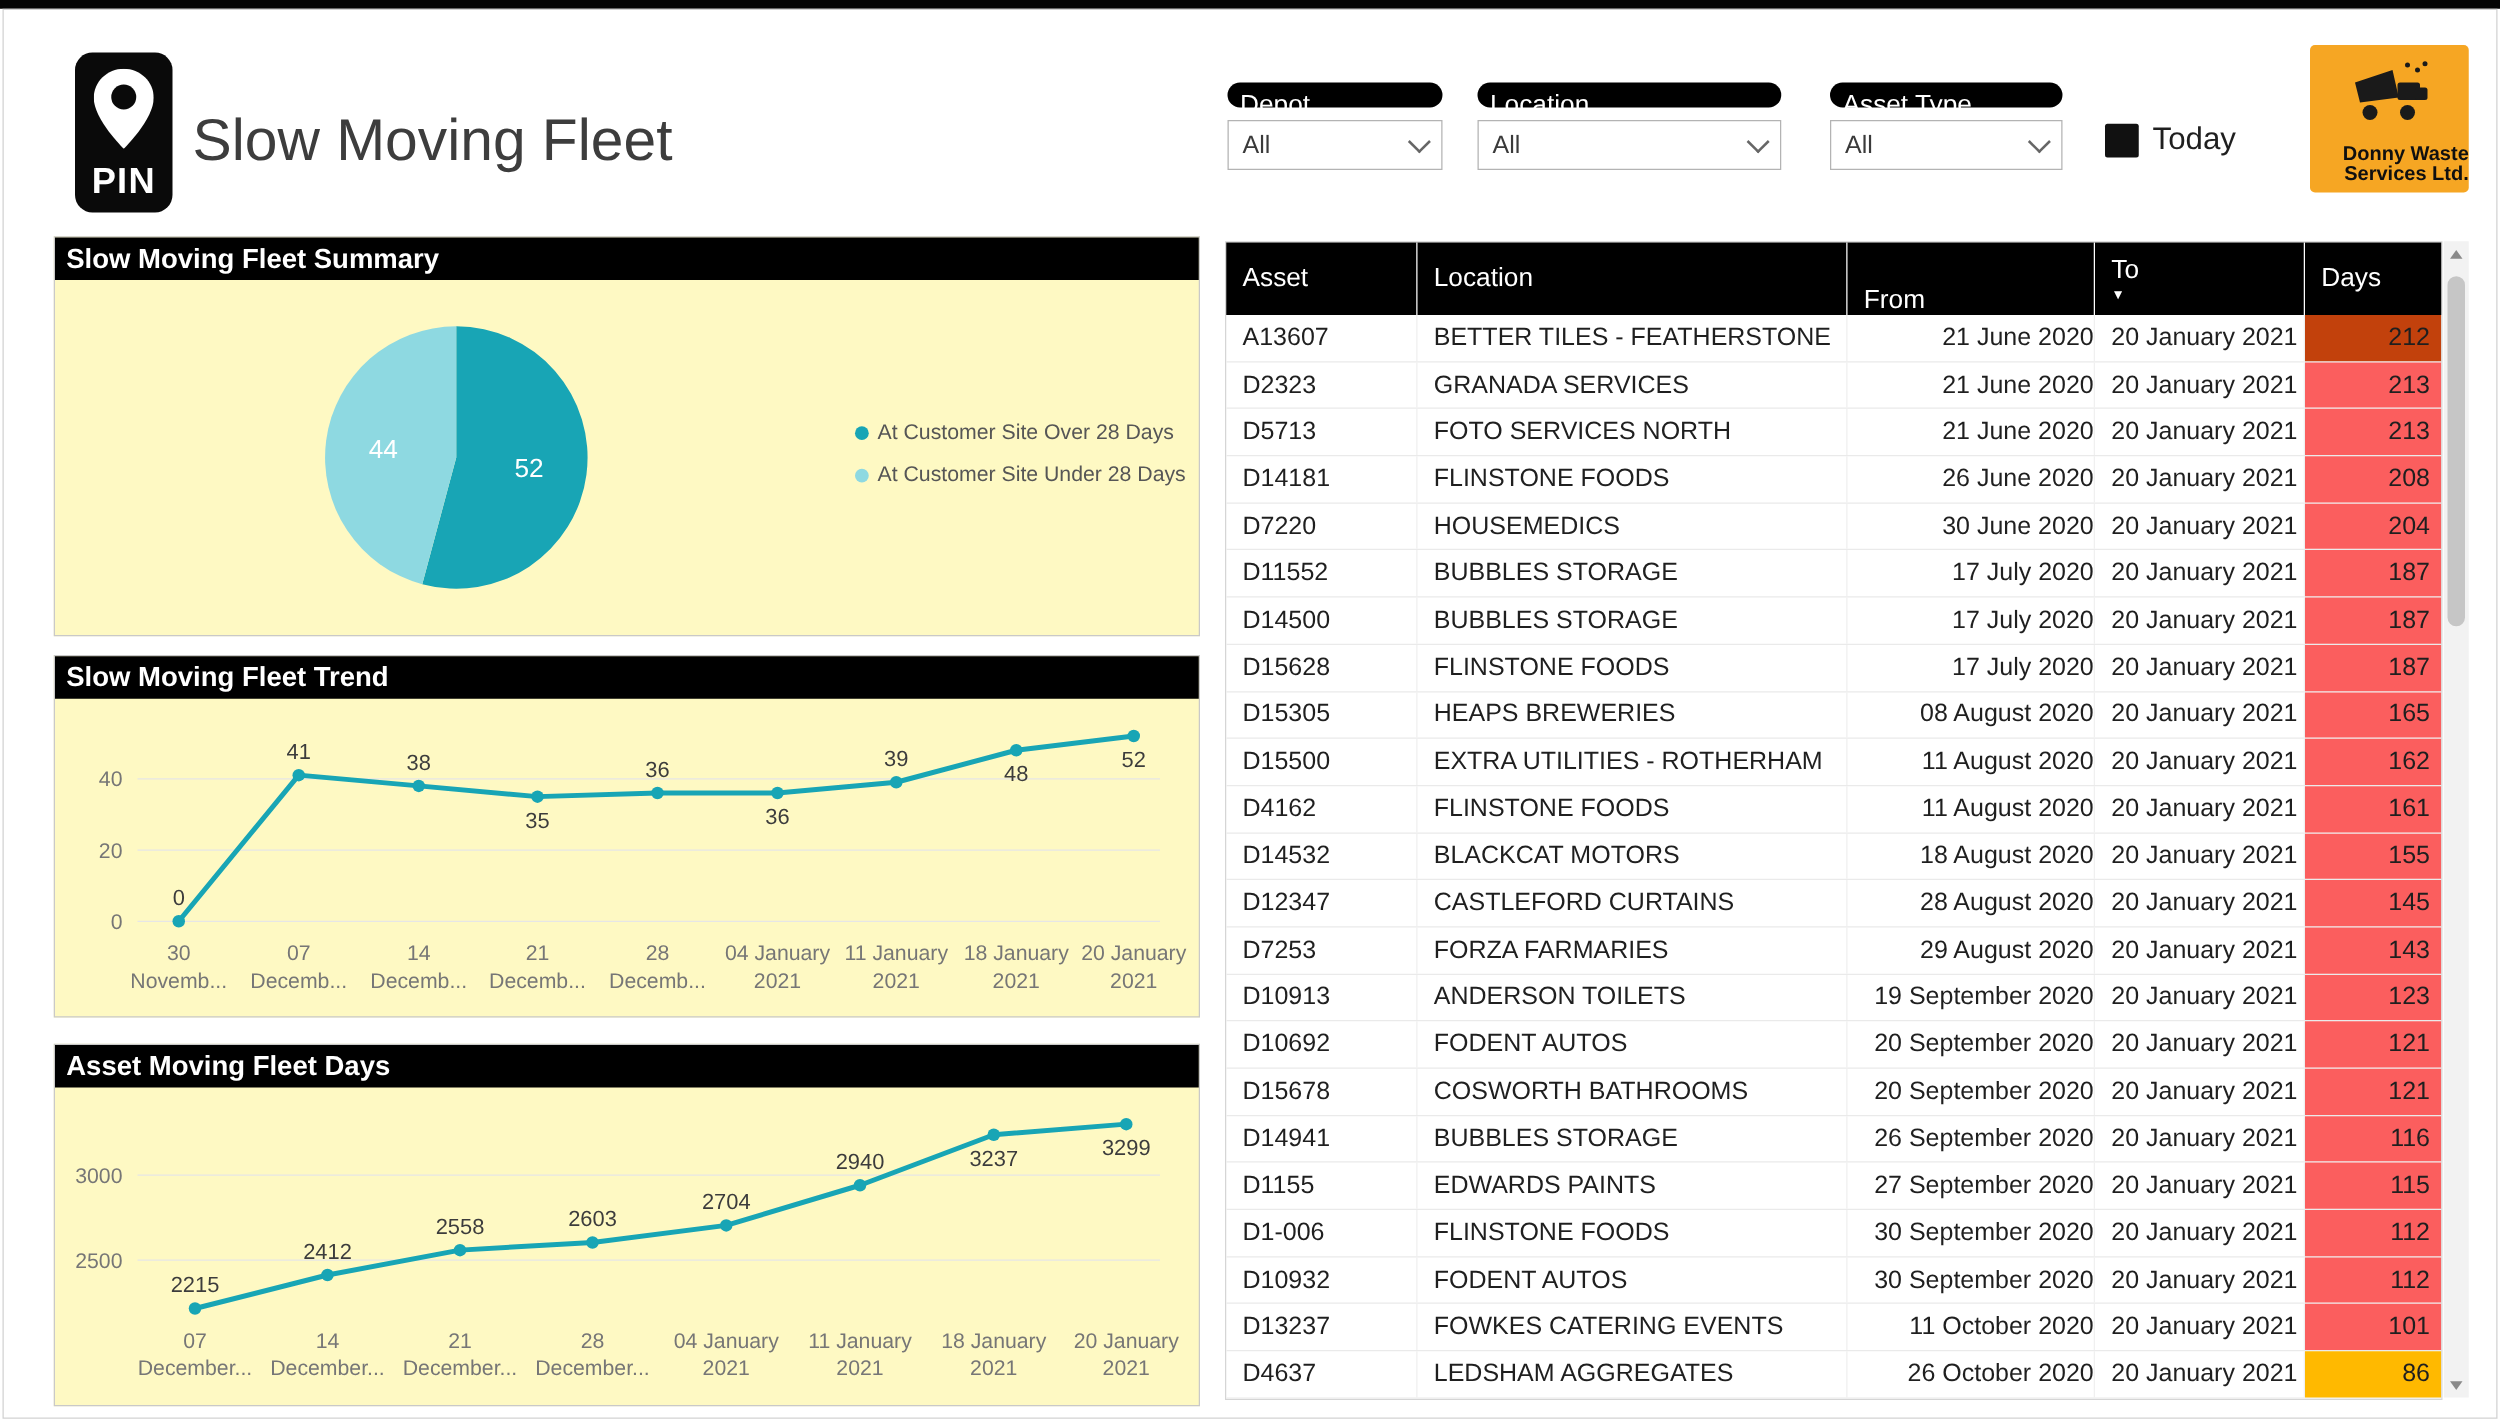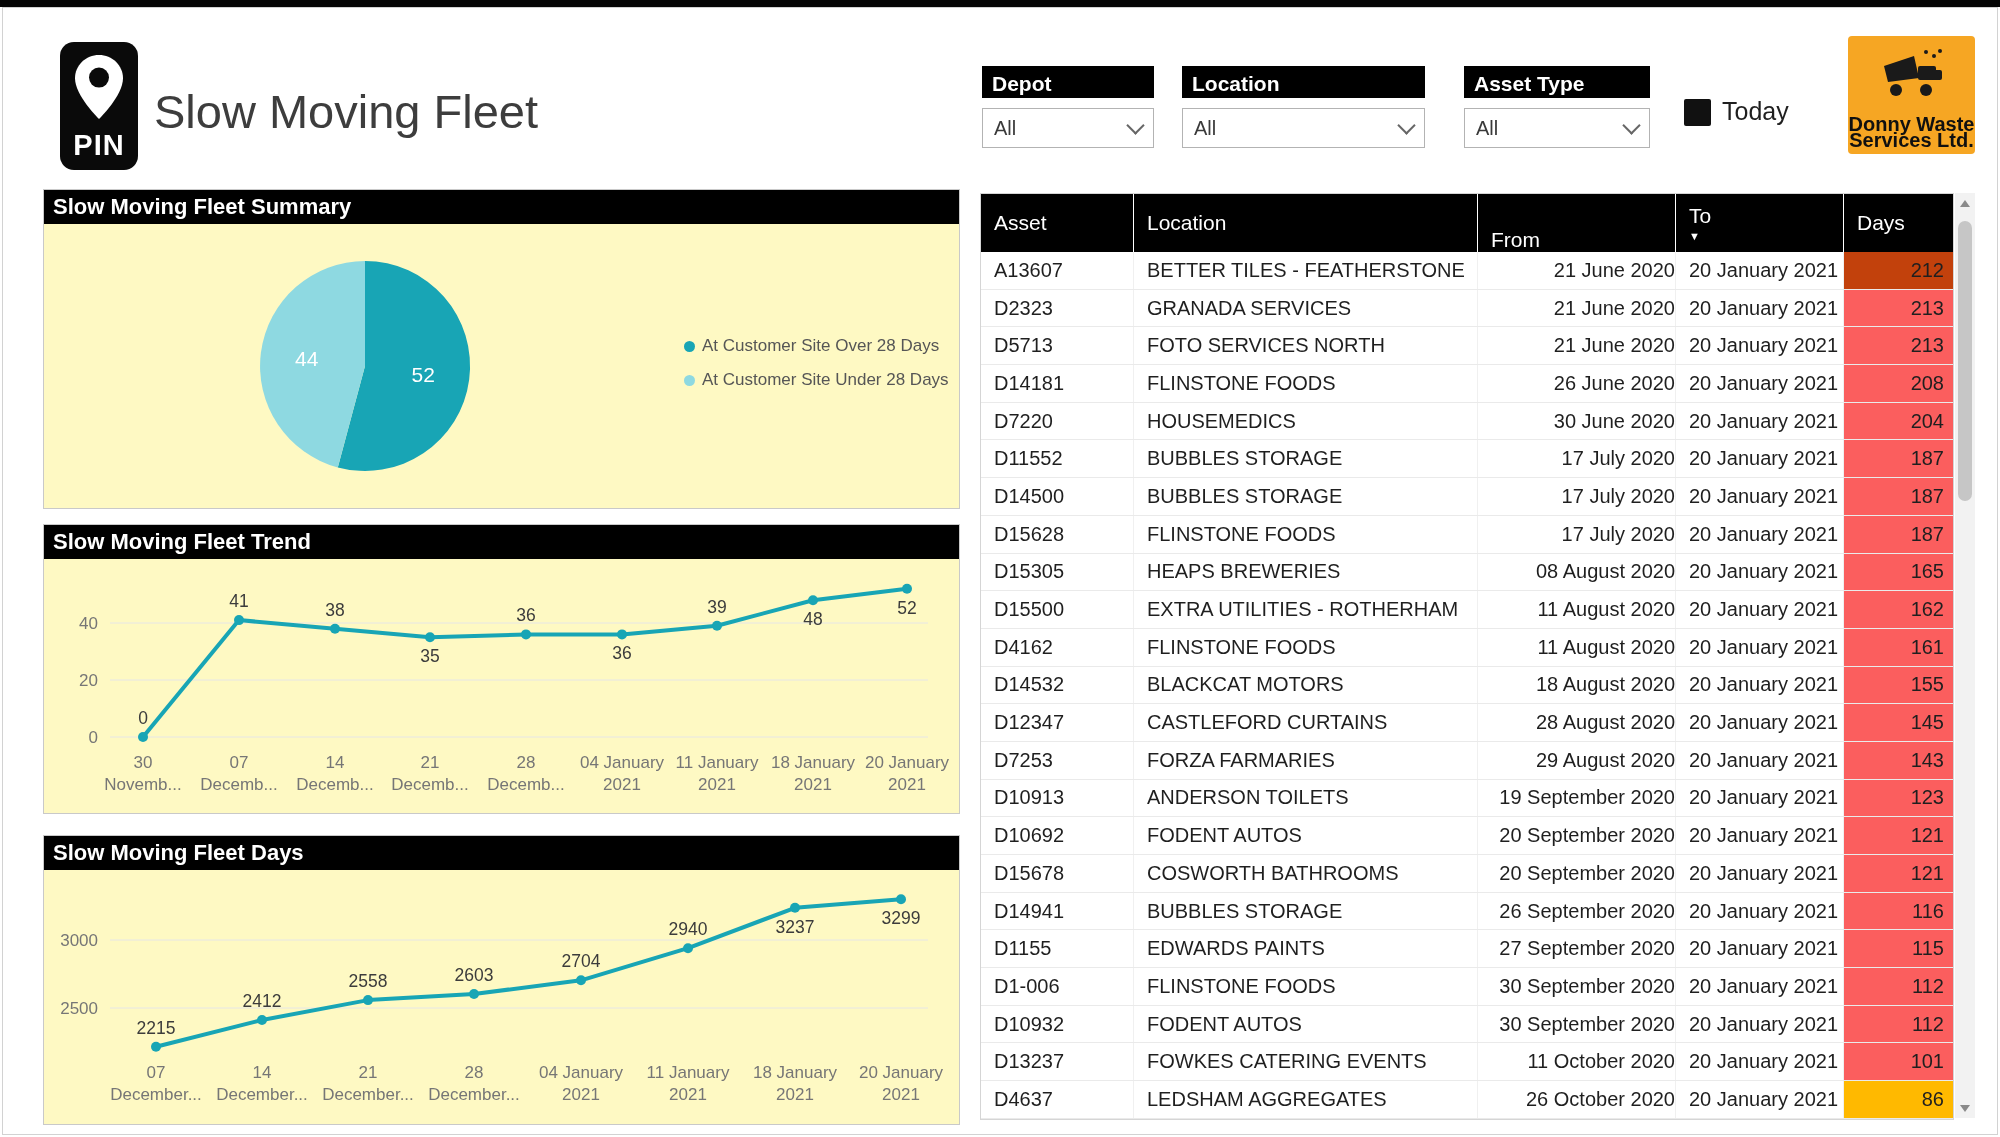--- a/index.html
+++ b/index.html
@@ -10,30 +10,30 @@
   
   .pin-logo{position:absolute;left:60px;top:42px;width:78px;height:128px;background:#0a0a0a;border-radius:14px;}
   .pin-logo svg{position:absolute;top:13px;left:50%;transform:translateX(-50%);}
   .pin-text{position:absolute;bottom:8px;width:100%;text-align:center;color:#fff;font-weight:bold;font-size:29px;letter-spacing:1px;}
   .page-title{position:absolute;left:154px;top:84px;font-size:47px;color:#3d3d3d;font-weight:400;white-space:nowrap;}
 
   .filter{position:absolute;top:66px;}
   #f-depot{left:982px;width:172px;}
   #f-location{left:1182px;width:243px;}
   #f-asset{left:1464px;width:186px;}
-  .filter-label{height:32px;background:#000;color:#fff;font-size:21px;font-weight:700;line-height:36px;padding-left:10px;}
+  .filter-label{height:20px;background:#000;color:#fff;font-size:21px;font-weight:400;line-height:36px;padding-left:10px;border-radius:11px;}
   .filter-dd{margin-top:10px;height:38px;background:#fff;border:1px solid #b3b3b3;display:flex;align-items:center;justify-content:space-between;padding:0 11px;font-size:20px;color:#3a3a3a;cursor:pointer;}
   .chev{width:11px;height:11px;border-left:2px solid #666;border-bottom:2px solid #666;transform:rotate(-45deg);margin-top:-5px;}
 
   .today-check{position:absolute;left:1684px;top:99px;width:27px;height:27px;background:#111;border-radius:2px;cursor:pointer;}
   .today-label{position:absolute;left:1722px;top:97px;font-size:25px;color:#1f1f1f;}
 
   .company-logo{position:absolute;left:1848px;top:36px;width:127px;height:118px;background:#f6a623;border-radius:4px;}
   .company-logo svg{position:absolute;top:12px;left:50%;transform:translateX(-50%);}
-  .company-name{position:absolute;bottom:6px;width:100%;text-align:center;font-size:20px;font-weight:bold;color:#101010;line-height:16px;}
+  .company-name{position:absolute;bottom:6px;width:100%;text-align:right;font-size:16px;font-weight:bold;color:#101010;line-height:16px;}
 
   
   .panel{position:absolute;left:43px;width:915px;background:#fef9c3;border:1px solid #c9c9c9;}
   #summary-panel{top:189px;height:318px;}
   #trend-panel{top:524px;height:288px;}
   #days-panel{top:835px;height:288px;}
   .panel-header{height:34px;background:#000;color:#fff;font-size:22px;font-weight:600;line-height:34px;padding-left:9px;}
   .panel-body{position:relative;width:913px;overflow:hidden;}
   #summary-panel .panel-body{height:282px;}
   #trend-panel .panel-body,#days-panel .panel-body{height:252px;}
@@ -200,21 +200,21 @@
           <text class="tick" text-anchor="middle" x="769" y="209">18 January</text>
           <text class="tick" text-anchor="middle" x="769" y="231">2021</text>
           <text class="tick" text-anchor="middle" x="863" y="209">20 January</text>
           <text class="tick" text-anchor="middle" x="863" y="231">2021</text>
         </svg>
       </div>
   </div>
 </div>
 
 <div class="panel" id="days-panel">
-  <div class="panel-header">Slow Moving Fleet Days</div>
+  <div class="panel-header">Asset Moving Fleet Days</div>
   <div class="panel-body">
     <div id="days-chart">
         <svg class="chart" width="913" height="252" viewBox="0 0 913 252">
           <line x1="66" y1="138.0" x2="884" y2="138.0" stroke="#e6e6e6" stroke-width="1"></line>
           <text class="tick" text-anchor="end" x="54" y="144.0">2500</text>
           <line x1="66" y1="70.0" x2="884" y2="70.0" stroke="#e6e6e6" stroke-width="1"></line>
           <text class="tick" text-anchor="end" x="54" y="76.0">3000</text>
           <polyline fill="none" stroke="#18a5b5" stroke-width="4" stroke-linecap="round" stroke-linejoin="round" points="112,176.8 218,150.0 324,130.1 430,124.0 537,110.3 644,78.2 751,37.8 857,29.3"></polyline>
           <circle cx="112" cy="176.8" r="5" fill="#18a5b5"></circle>
           <text class="dlabel" text-anchor="middle" x="112" y="163.8">2215</text>

